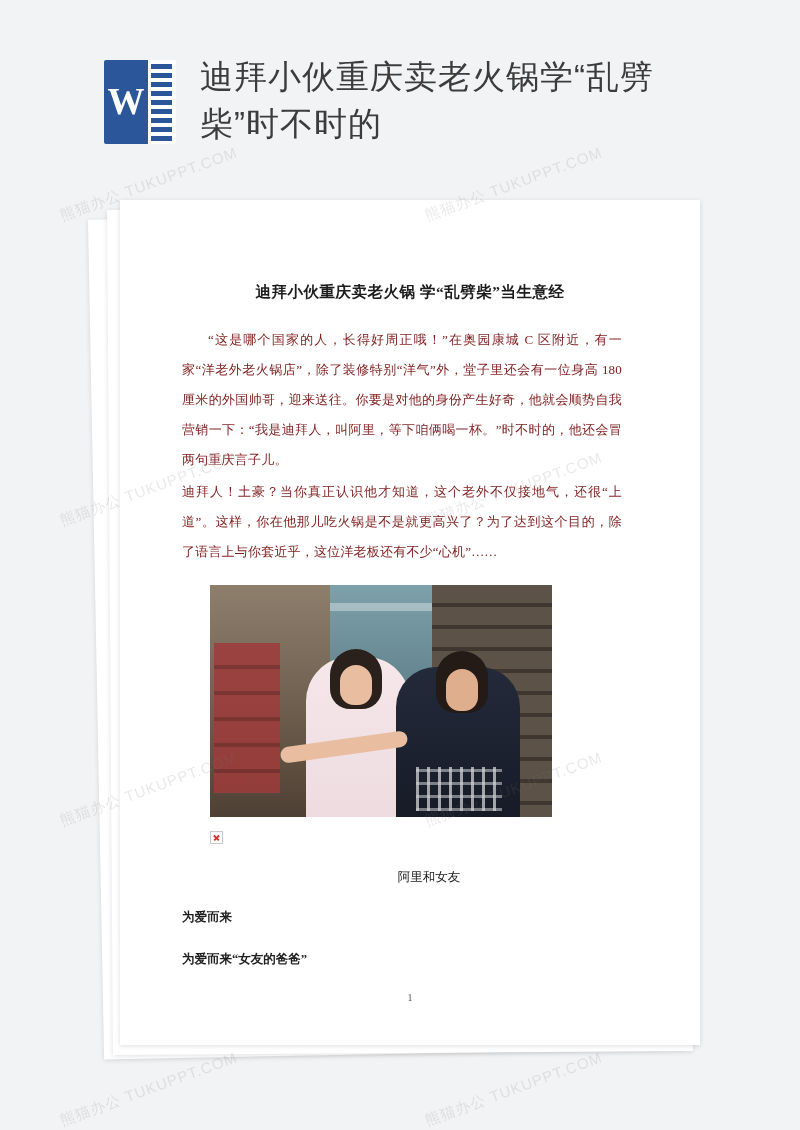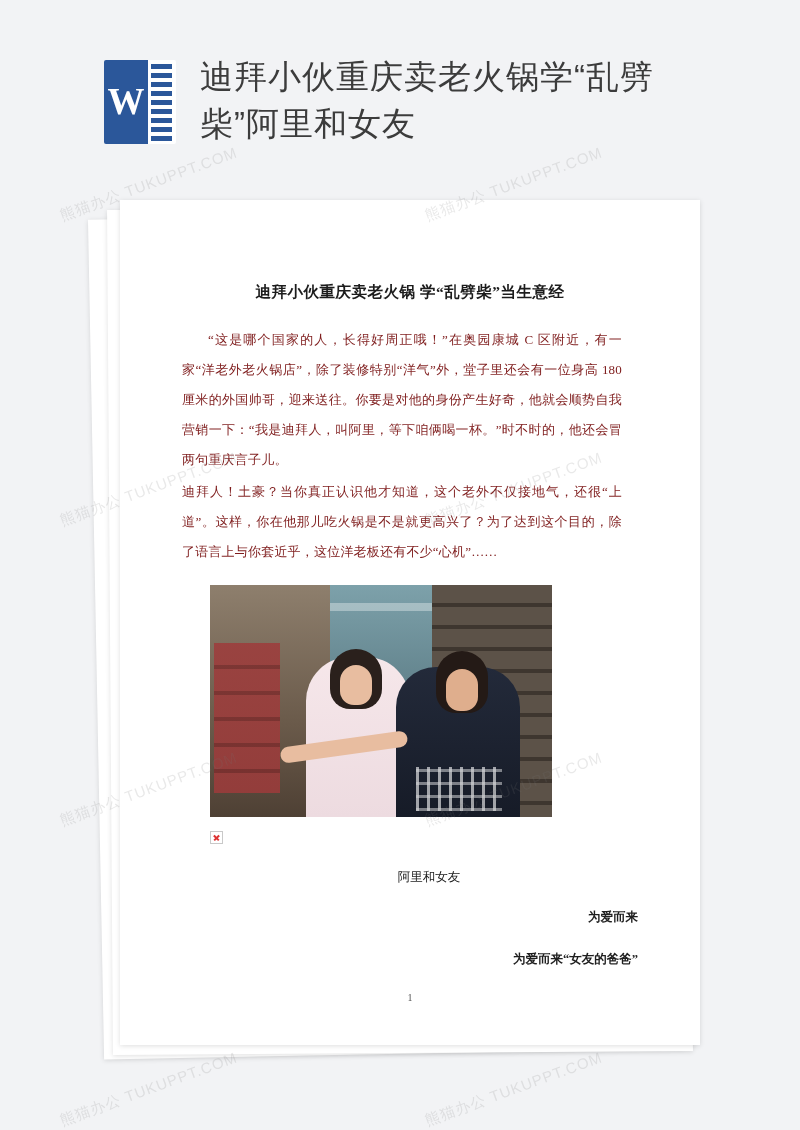--- a/index.html
+++ b/index.html
@@ -245,21 +245,20 @@
     color: #222;
     line-height: 22px;
     text-align: center;
   }
   .sub-line {
     margin: 16px 0 0 0;
     font-size: 12.5px;
     font-weight: bold;
     line-height: 26px;
     color: #1f1f1f;
-    text-align: right;
   }
   .page-number {
     position: absolute;
     left: 0; right: 0;
     bottom: 42px;
     text-align: center;
     font-size: 10px;
     color: #555;
     font-family: "Liberation Serif", serif;
   }
@@ -340,21 +339,21 @@
         <i></i>
         <i></i>
         <i></i>
         <i></i>
         <i></i>
         <i></i>
         <i></i>
       </div>
     <div class="wl-w">W</div>
   </div>
-  <div class="header-title">迪拜小伙重庆卖老火锅学“乱劈柴”阿里和女友</div>
+  <div class="header-title">迪拜小伙重庆卖老火锅学“乱劈柴”时不时的</div>
 </div>
 
 <div class="wm wm-1">熊猫办公 TUKUPPT.COM</div>
 <div class="wm wm-2">熊猫办公 TUKUPPT.COM</div>
 <div class="wm wm-3">熊猫办公 TUKUPPT.COM</div>
 <div class="wm wm-4">熊猫办公 TUKUPPT.COM</div>
 <div class="wm wm-5">熊猫办公 TUKUPPT.COM</div>
 <div class="wm wm-6">熊猫办公 TUKUPPT.COM</div>
 <div class="wm wm-7">熊猫办公 TUKUPPT.COM</div>
 <div class="wm wm-8">熊猫办公 TUKUPPT.COM</div>

